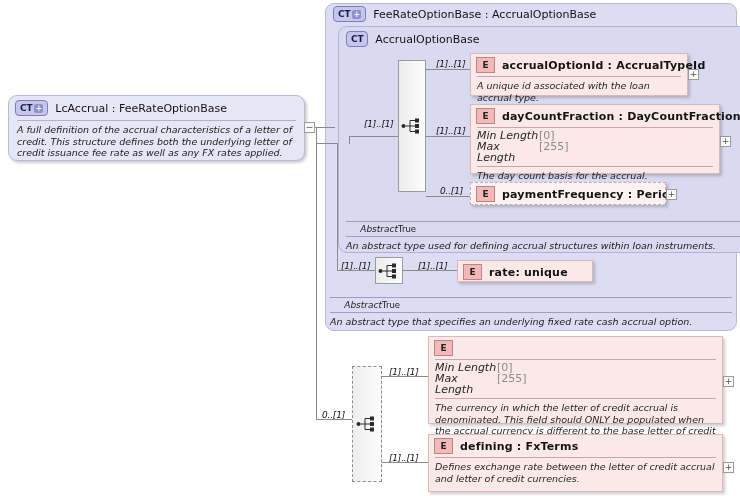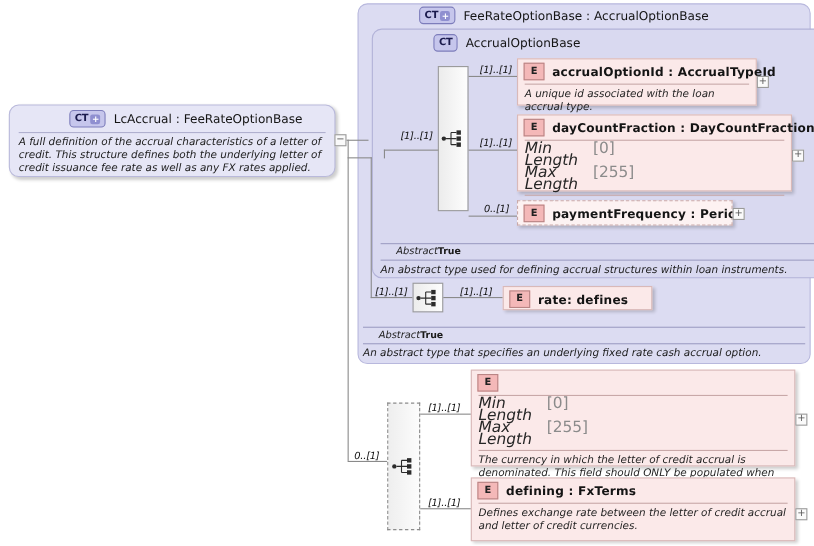--- a/index.html
+++ b/index.html
@@ -30,45 +30,45 @@
   .icon-e{
     width:17px;height:14px;flex:none;margin-right:7px;
     background:#f4b8b8;border:1px solid #b98585;
     display:flex;align-items:center;justify-content:center;
     font-size:9px;font-weight:bold;color:#222;line-height:1;
   }
   .icon-ct{
     display:inline-flex;align-items:center;justify-content:center;
     height:14px;padding:0 4px;margin-right:7px;border-radius:4px;
     background:#c6c6ec;border:1px solid #7d7dbb;
-    font-size:9px;font-weight:bold;color:#1b1b4d;line-height:1;letter-spacing:-.2px;margin-left:48px;
+    font-size:9px;font-weight:bold;color:#1b1b4d;line-height:1;letter-spacing:-.2px;
   }
   .icon-ct .plus{
     display:inline-block;width:9px;height:9px;margin-left:2px;border-radius:2px;
     background:#8f8fd0;color:#fff;font-size:8px;line-height:9px;text-align:center;
   }
   .ct-title{font-weight:normal;font-size:11px;color:#141414;}
 
   
   .rule{height:1px;background:#c8a8a8;margin:0 6px;}
   .rule.v{background:#b0b0cf;margin:0 7px;}
-  .facets{padding:2px 6px 3px 6px;font-size:14px;}
+  .facets{padding:2px 6px 3px 6px;font-size:11px;}
   .facet-row{display:flex;line-height:11px;}
   .facet-name{font-style:italic;width:62px;color:#262626;}
   .facet-val{color:#8b8b8b;}
   .descr{
     padding:3px 6px 4px 6px;font-style:italic;font-size:9.5px;
     line-height:11.5px;color:#1f1f1f;
   }
   .descr.v{color:#1b1b1b;}
 
   
   .abs-row{display:flex;align-items:center;font-size:9px;padding:2px 6px;}
   .abs-row .lbl{font-style:italic;width:52px;color:#1d1d1d;text-align:right;}
-  .abs-row .val{font-weight:bold;font-size:8.5px;}
+  .abs-row .val{font-weight:normal;font-size:8.5px;}
 
   
   .plus-handle{
     width:11px;height:11px;background:#fafafa;border:1px solid #9a9a9a;
     font-size:9px;line-height:9px;text-align:center;color:#555;
   }
   .minus-handle{
     width:11px;height:11px;background:#fafafa;border:1px solid #9a9a9a;
     font-size:9px;line-height:8px;text-align:center;color:#555;
   }
@@ -235,21 +235,21 @@
 <div class="abs ln ln-h" style="left:403px;top:270px;width:55px;"></div>
 <div class="abs card" style="left:418px;top:261px;">[1]..[1]</div>
 
 <div class="abs el-box" style="left:457px;top:260px;width:136px;height:22px;">
   <div class="el-head" style="padding:3px 6px 2px 5px;">
     <span class="icon-e">
         <span>E</span>
       </span>
     <span class="el-title">rate</span>
     <span class="el-title gap"></span>
-    <span class="el-title">: defines</span>
+    <span class="el-title">: unique</span>
   </div>
 </div>
 
 <div class="abs" style="left:330px;top:297px;width:402px;">
   <div class="rule v" style="margin:0;background:#9e9ec4;"></div>
   <div class="abs-row" style="padding:2px 0;">
     <span class="lbl">Abstract</span>
     <span class="val">True</span>
   </div>
   <div class="rule v" style="margin:0;background:#9e9ec4;"></div>

